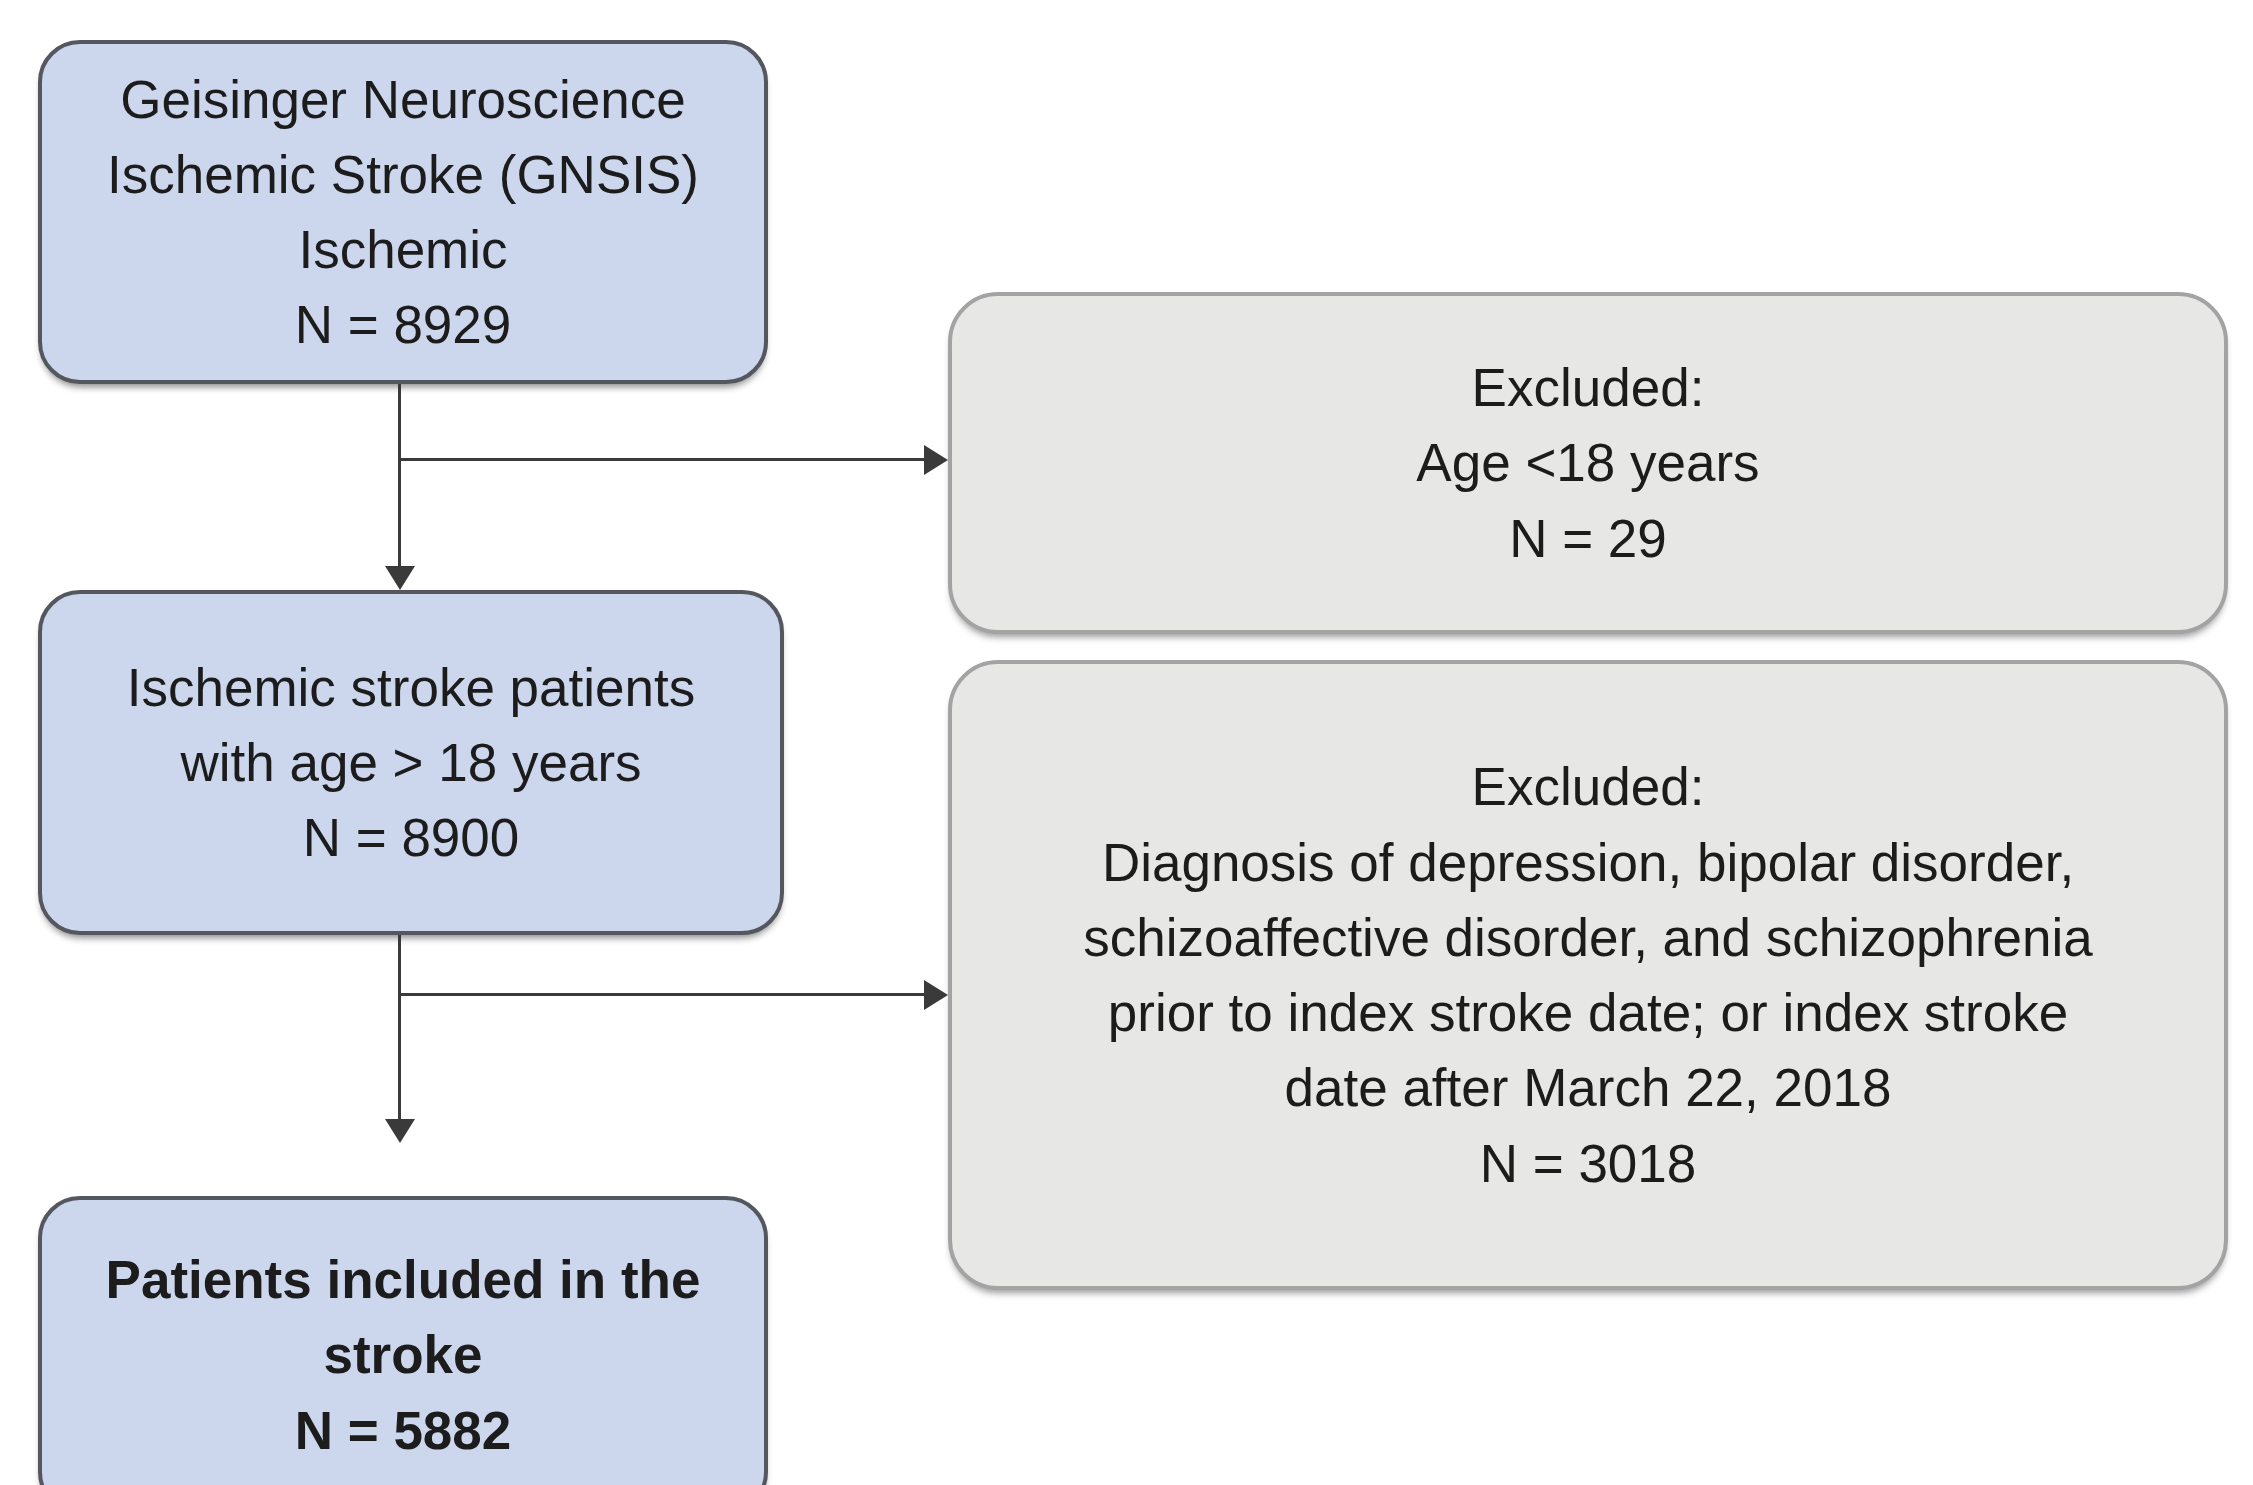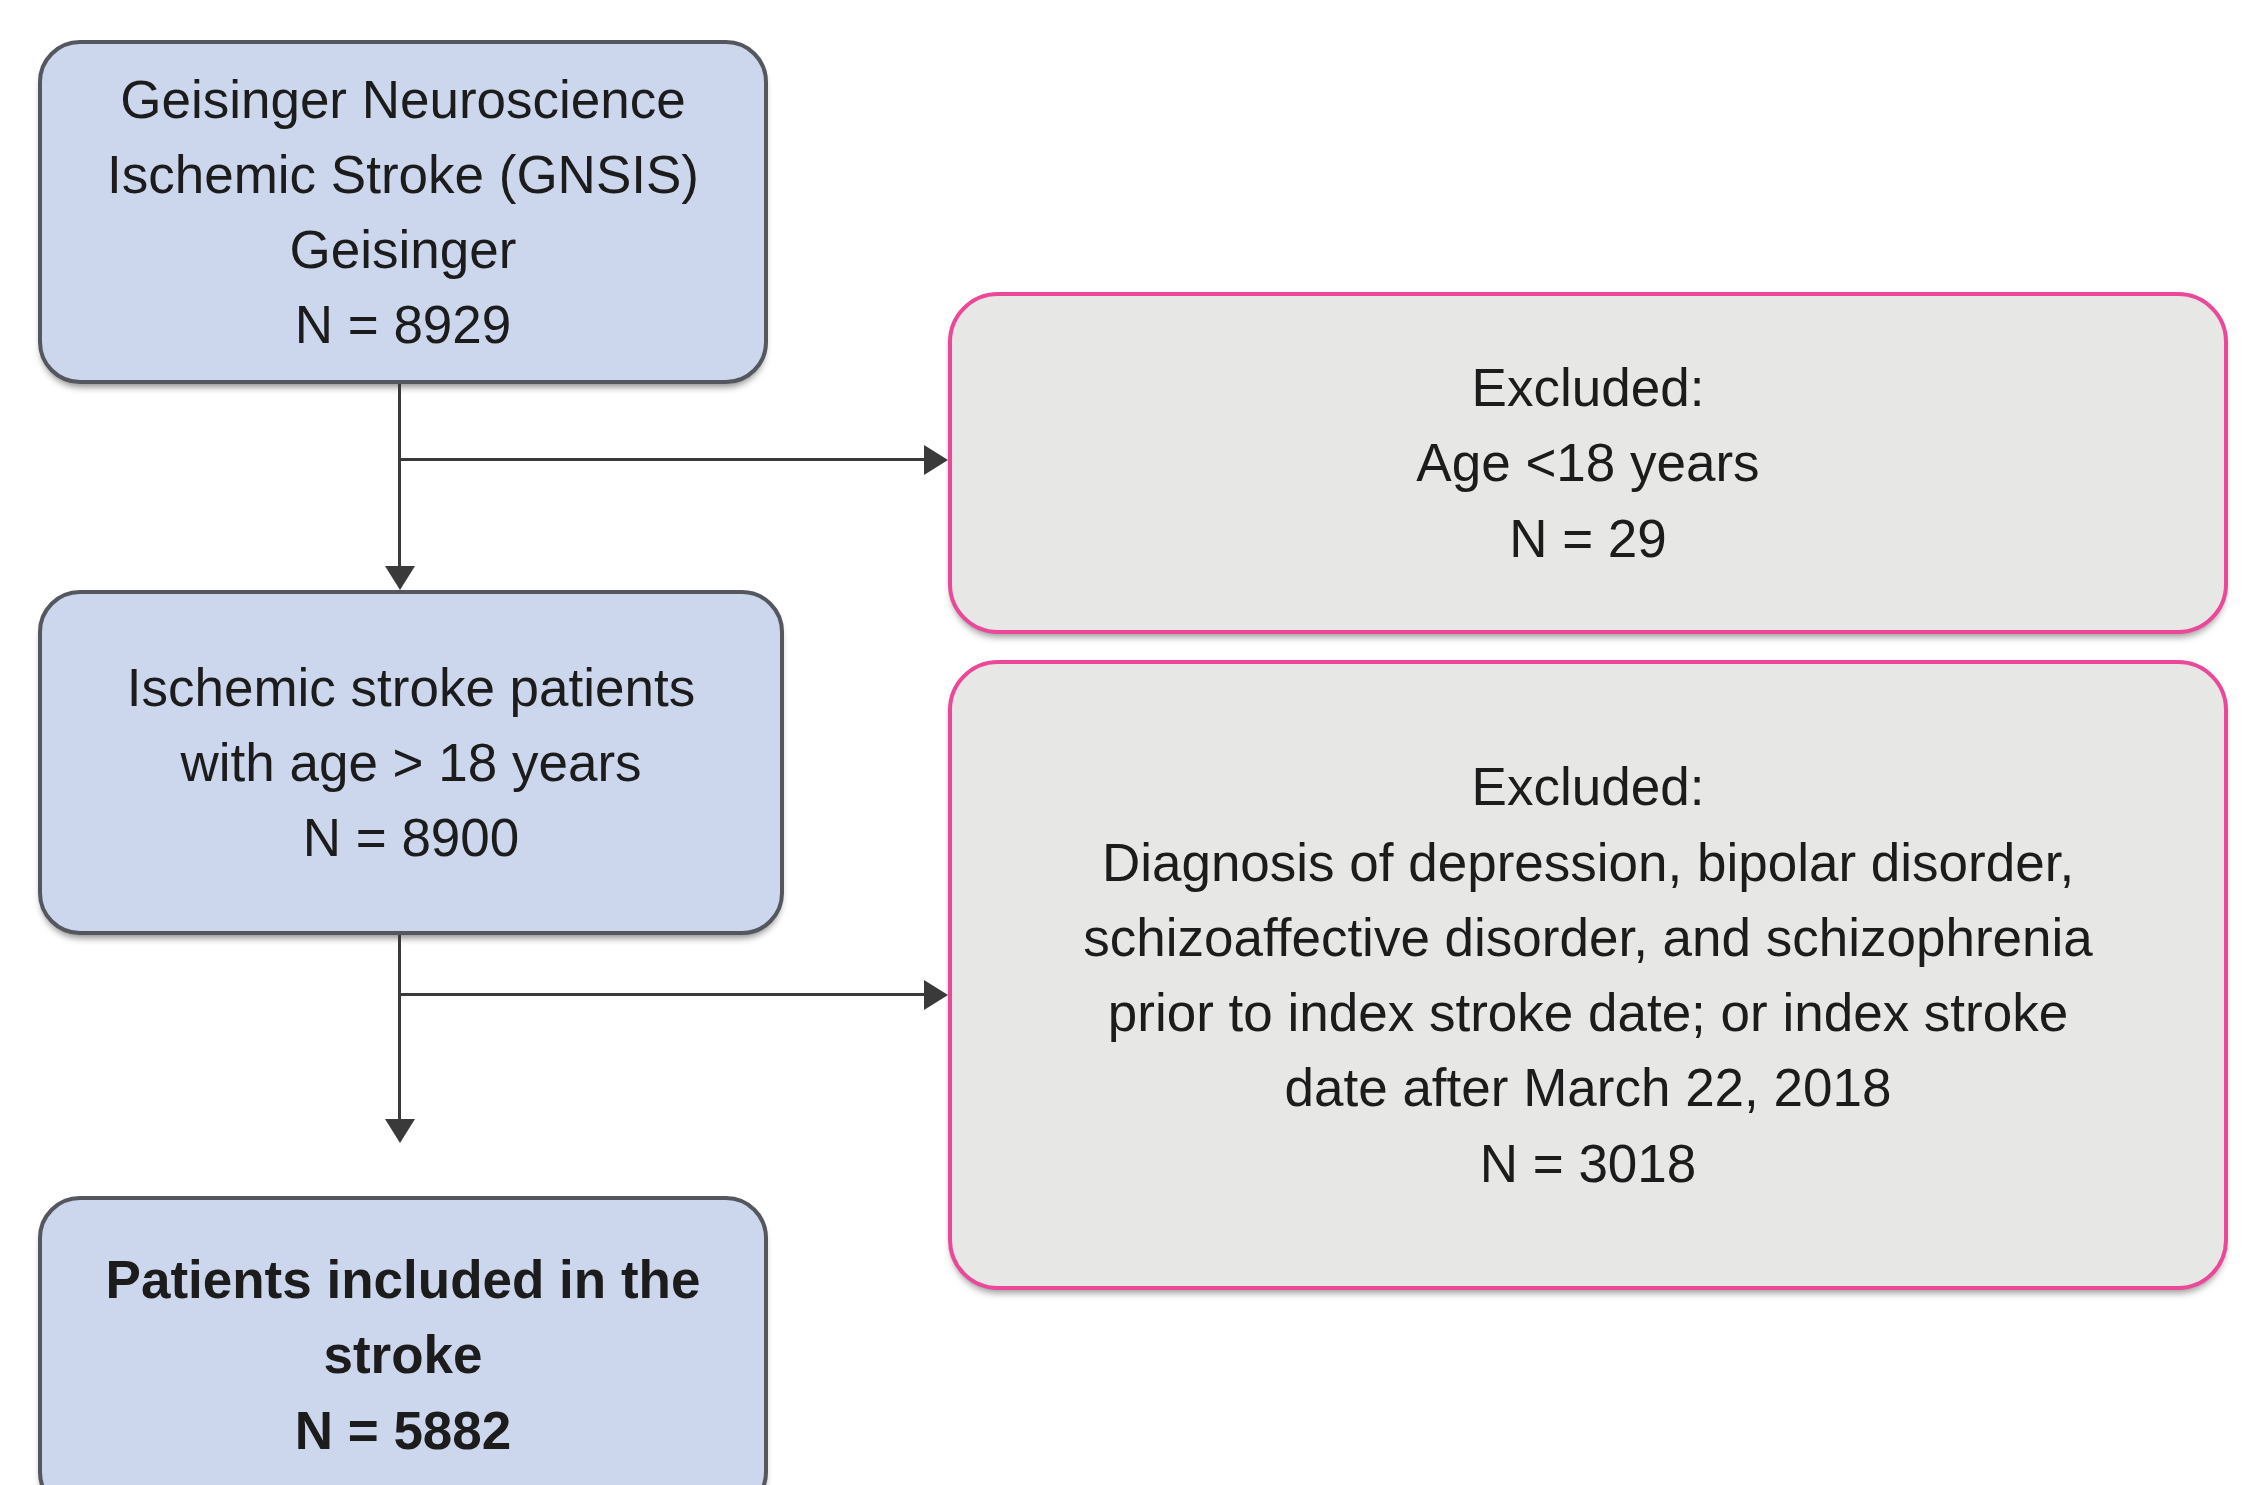--- a/index.html
+++ b/index.html
@@ -32,21 +32,21 @@
     white-space: nowrap;
   }
   .node-blue {
     background: #ccd7ee;
     border: 4px solid #54575e;
     border-radius: 42px;
     box-shadow: 0 6px 7px -3px rgba(0,0,0,0.45);
   }
   .node-gray {
     background: #e7e7e6;
-    border: 4px solid #ec4899;
+    border: 4px solid #a3a3a3;
     border-radius: 50px;
     box-shadow: 0 6px 7px -3px rgba(0,0,0,0.40);
   }
   .bold .ln { font-weight: 700; }
 
   
   .edge-line {
     position: absolute;
     background: #3a3a3a;
   }
@@ -71,21 +71,21 @@
   }
 </style>
 </head>
 <body>
 
 <div class="canvas">
 
   <div class="node node-blue" style="left:38px; top:40px; width:730px; height:344px;">
     <div class="ln">Geisinger Neuroscience</div>
     <div class="ln">Ischemic Stroke (GNSIS)</div>
-    <div class="ln">Geisinger</div>
+    <div class="ln">Ischemic</div>
     <div class="ln">N = 8929</div>
   </div>
 
   <div class="node node-gray" style="left:948px; top:292px; width:1280px; height:342px;">
     <div class="ln">Excluded:</div>
     <div class="ln">Age &lt;18 years</div>
     <div class="ln">N = 29</div>
   </div>
 
   <div class="node node-blue" style="left:38px; top:590px; width:746px; height:345px;">

